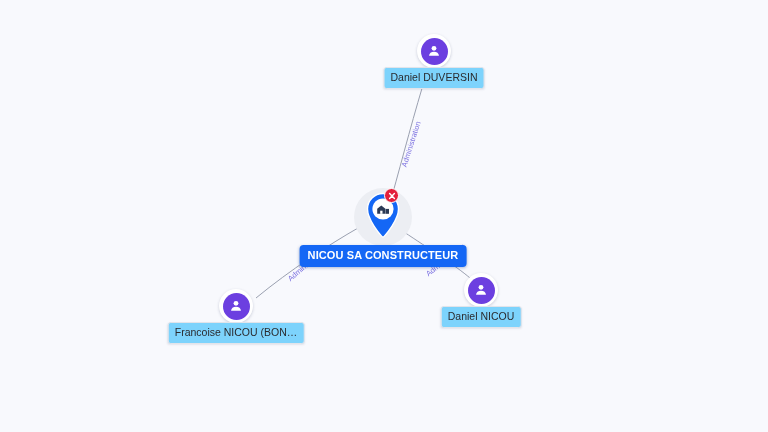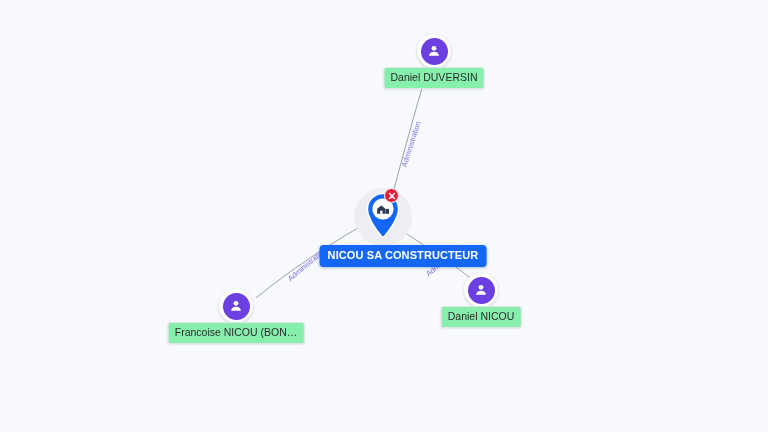--- a/index.html
+++ b/index.html
@@ -60,21 +60,21 @@
     justify-content: center;
   }
 
   .avatar-disc svg { display: block; }
 
   .node-label {
     position: absolute;
     top: 16px;
     left: 50%;
     transform: translateX(-50%);
-    background: #86efac;
+    background: #7dd3fc;
     border: 1px solid #e2e4ea;
     color: #2a2a2e;
     font-size: 10.5px;
     line-height: 1;
     padding: 4px 6px 5px 6px;
     border-radius: 3px;
     white-space: nowrap;
     box-shadow: 0 1px 2px rgba(40,50,90,0.10);
   }
 
@@ -130,21 +130,20 @@
     background: #1467f5;
     color: #ffffff;
     font-size: 11px;
     font-weight: bold;
     letter-spacing: 0.1px;
     line-height: 1;
     padding: 5px 8px 6px 8px;
     border-radius: 4px;
     white-space: nowrap;
     box-shadow: 0 1px 3px rgba(20,60,140,0.32);
-    margin-left: 20px;
   }
 
   
   .edge-label {
     position: absolute;
     color: #7a6fe0;
     font-size: 7.5px;
     line-height: 1;
     white-space: nowrap;
     transform-origin: 0 50%;

